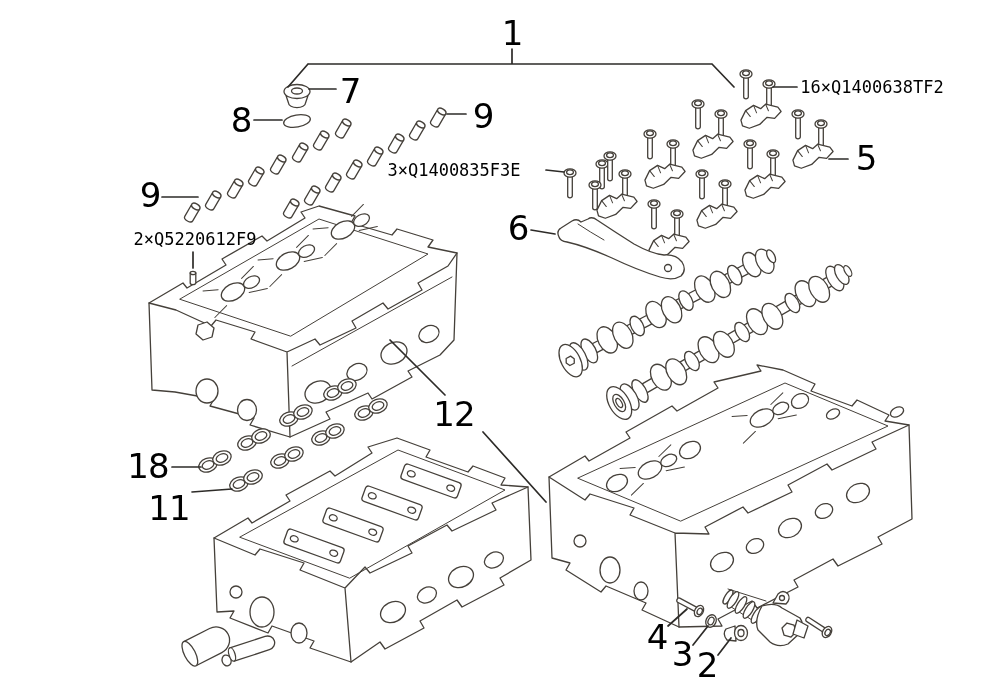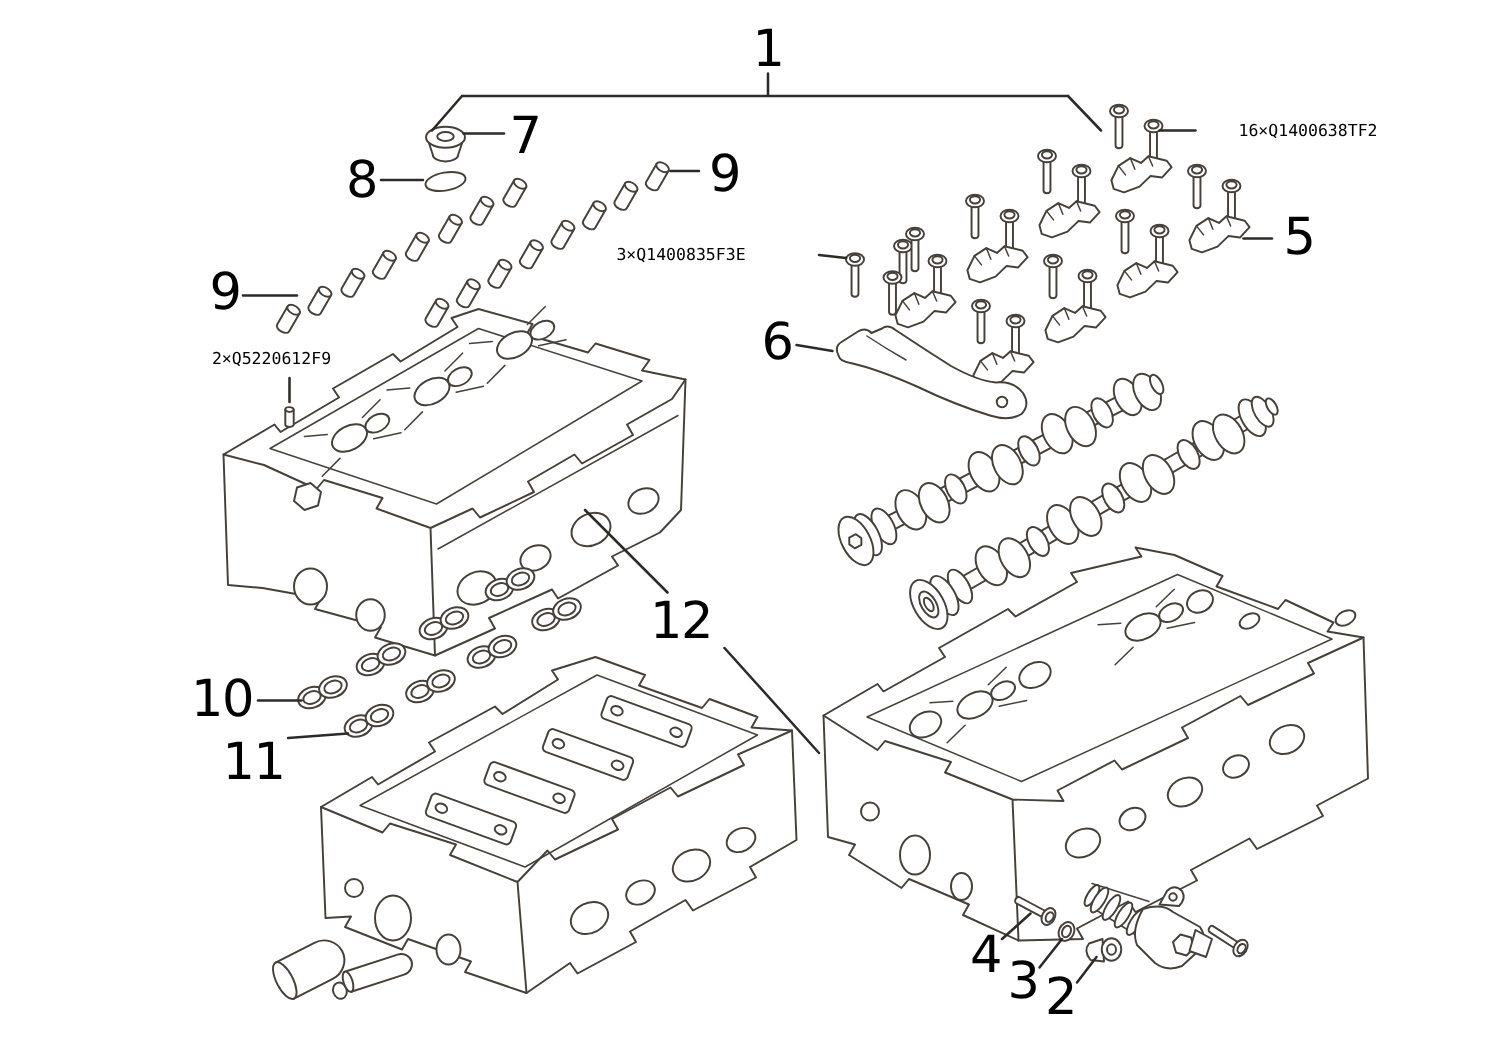--- a/index.html
+++ b/index.html
@@ -7,21 +7,21 @@
          font-family:"Liberation Sans",sans-serif;}
   .stage svg{position:absolute;left:0;top:0;}
   svg path,svg ellipse,svg circle,svg polygon,svg rect,svg line{
       stroke:#45403a;stroke-width:1.3;fill:none;stroke-linecap:round;stroke-linejoin:round;}
   svg .wfill{fill:#ffffff;}
   svg .thin{stroke-width:1;}
   svg .leader{stroke:#2d2b28;stroke-width:1.7;fill:none;}
   .lbl{position:absolute;transform:translate(-50%,-50%);color:#000;white-space:nowrap;
        user-select:none;line-height:1;}
   .callout{font-family:"DejaVu Sans","Liberation Sans",sans-serif;font-size:34px;letter-spacing:-1px;}
-  .pn{font-family:"DejaVu Sans Mono","Liberation Mono",monospace;font-size:11px;letter-spacing:0px;}
+  .pn{font-family:"DejaVu Sans Mono","Liberation Mono",monospace;font-size:17px;letter-spacing:0px;}
 </style>
 </head>
 <body>
 
 <div class="stage">
 <svg width="1000" height="700" viewBox="0 0 1000 700">
   <defs>
     <g id="tappet">
       <path class="wfill" d="M-4.6,-7.5 L-4.6,6.5 A4.6,2.7 0 0 0 4.6,6.5 L4.6,-7.5"></path>
       <ellipse class="wfill" cx="0" cy="-7.5" rx="4.6" ry="2.7"></ellipse>
@@ -318,23 +318,23 @@
   </g>
 </svg>
 
 <div class="lbl callout" style="left:512px;top:33px">1</div>
 <div class="lbl callout" style="left:350px;top:91px">7</div>
 <div class="lbl callout" style="left:241px;top:120px">8</div>
 <div class="lbl callout" style="left:483px;top:116px">9</div>
 <div class="lbl callout" style="left:150px;top:195px">9</div>
 <div class="lbl callout" style="left:866px;top:158px">5</div>
 <div class="lbl callout" style="left:518px;top:228px">6</div>
-<div class="lbl callout" style="left:148px;top:466px">10</div>
+<div class="lbl callout" style="left:148px;top:466px">18</div>
 <div class="lbl callout" style="left:169px;top:508px">11</div>
 <div class="lbl callout" style="left:454px;top:414px">12</div>
 <div class="lbl callout" style="left:657px;top:637px">4</div>
 <div class="lbl callout" style="left:682px;top:654px">3</div>
 <div class="lbl callout" style="left:707px;top:665px">2</div>
 
 <div class="lbl pn" style="left:872px;top:87px">16×Q1400638TF2</div>
 <div class="lbl pn" style="left:454px;top:170px">3×Q1400835F3E</div>
-<div class="lbl pn" style="left:181px;top:239px">2×Q5220612F9</div>
+<div class="lbl pn" style="left:195px;top:239px">2×Q5220612F9</div>
 </div>
 
 </body></html>

